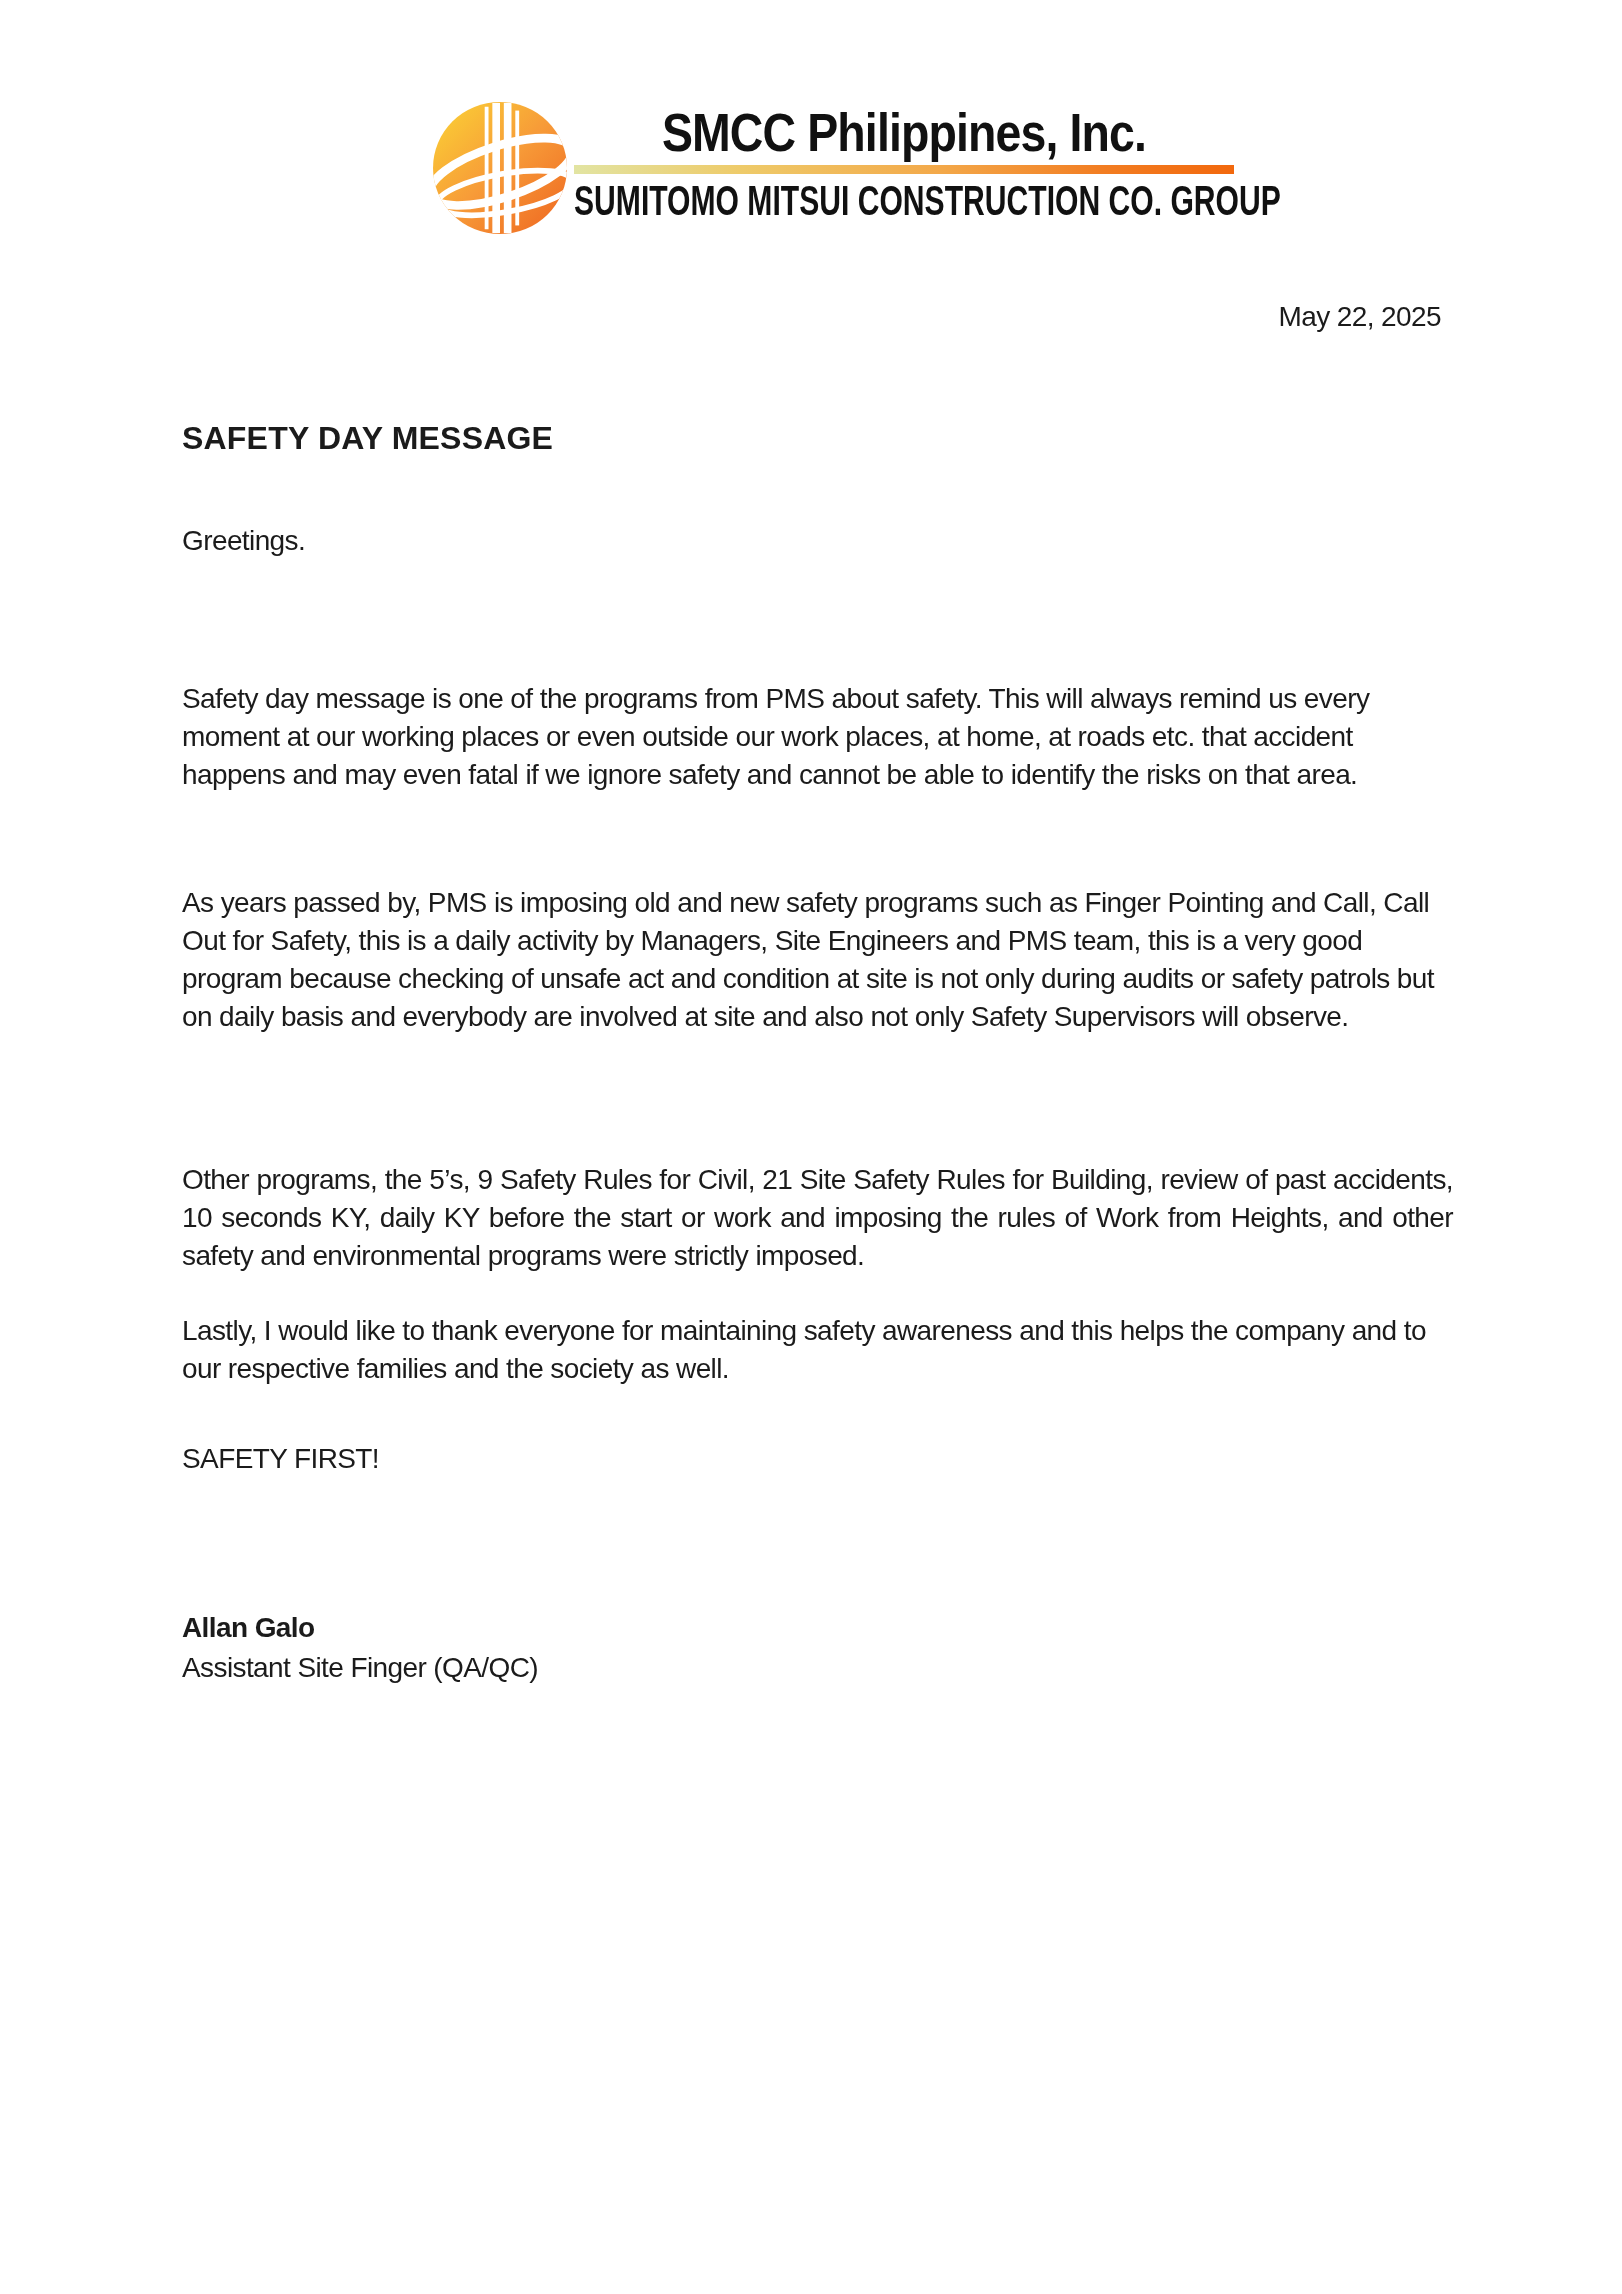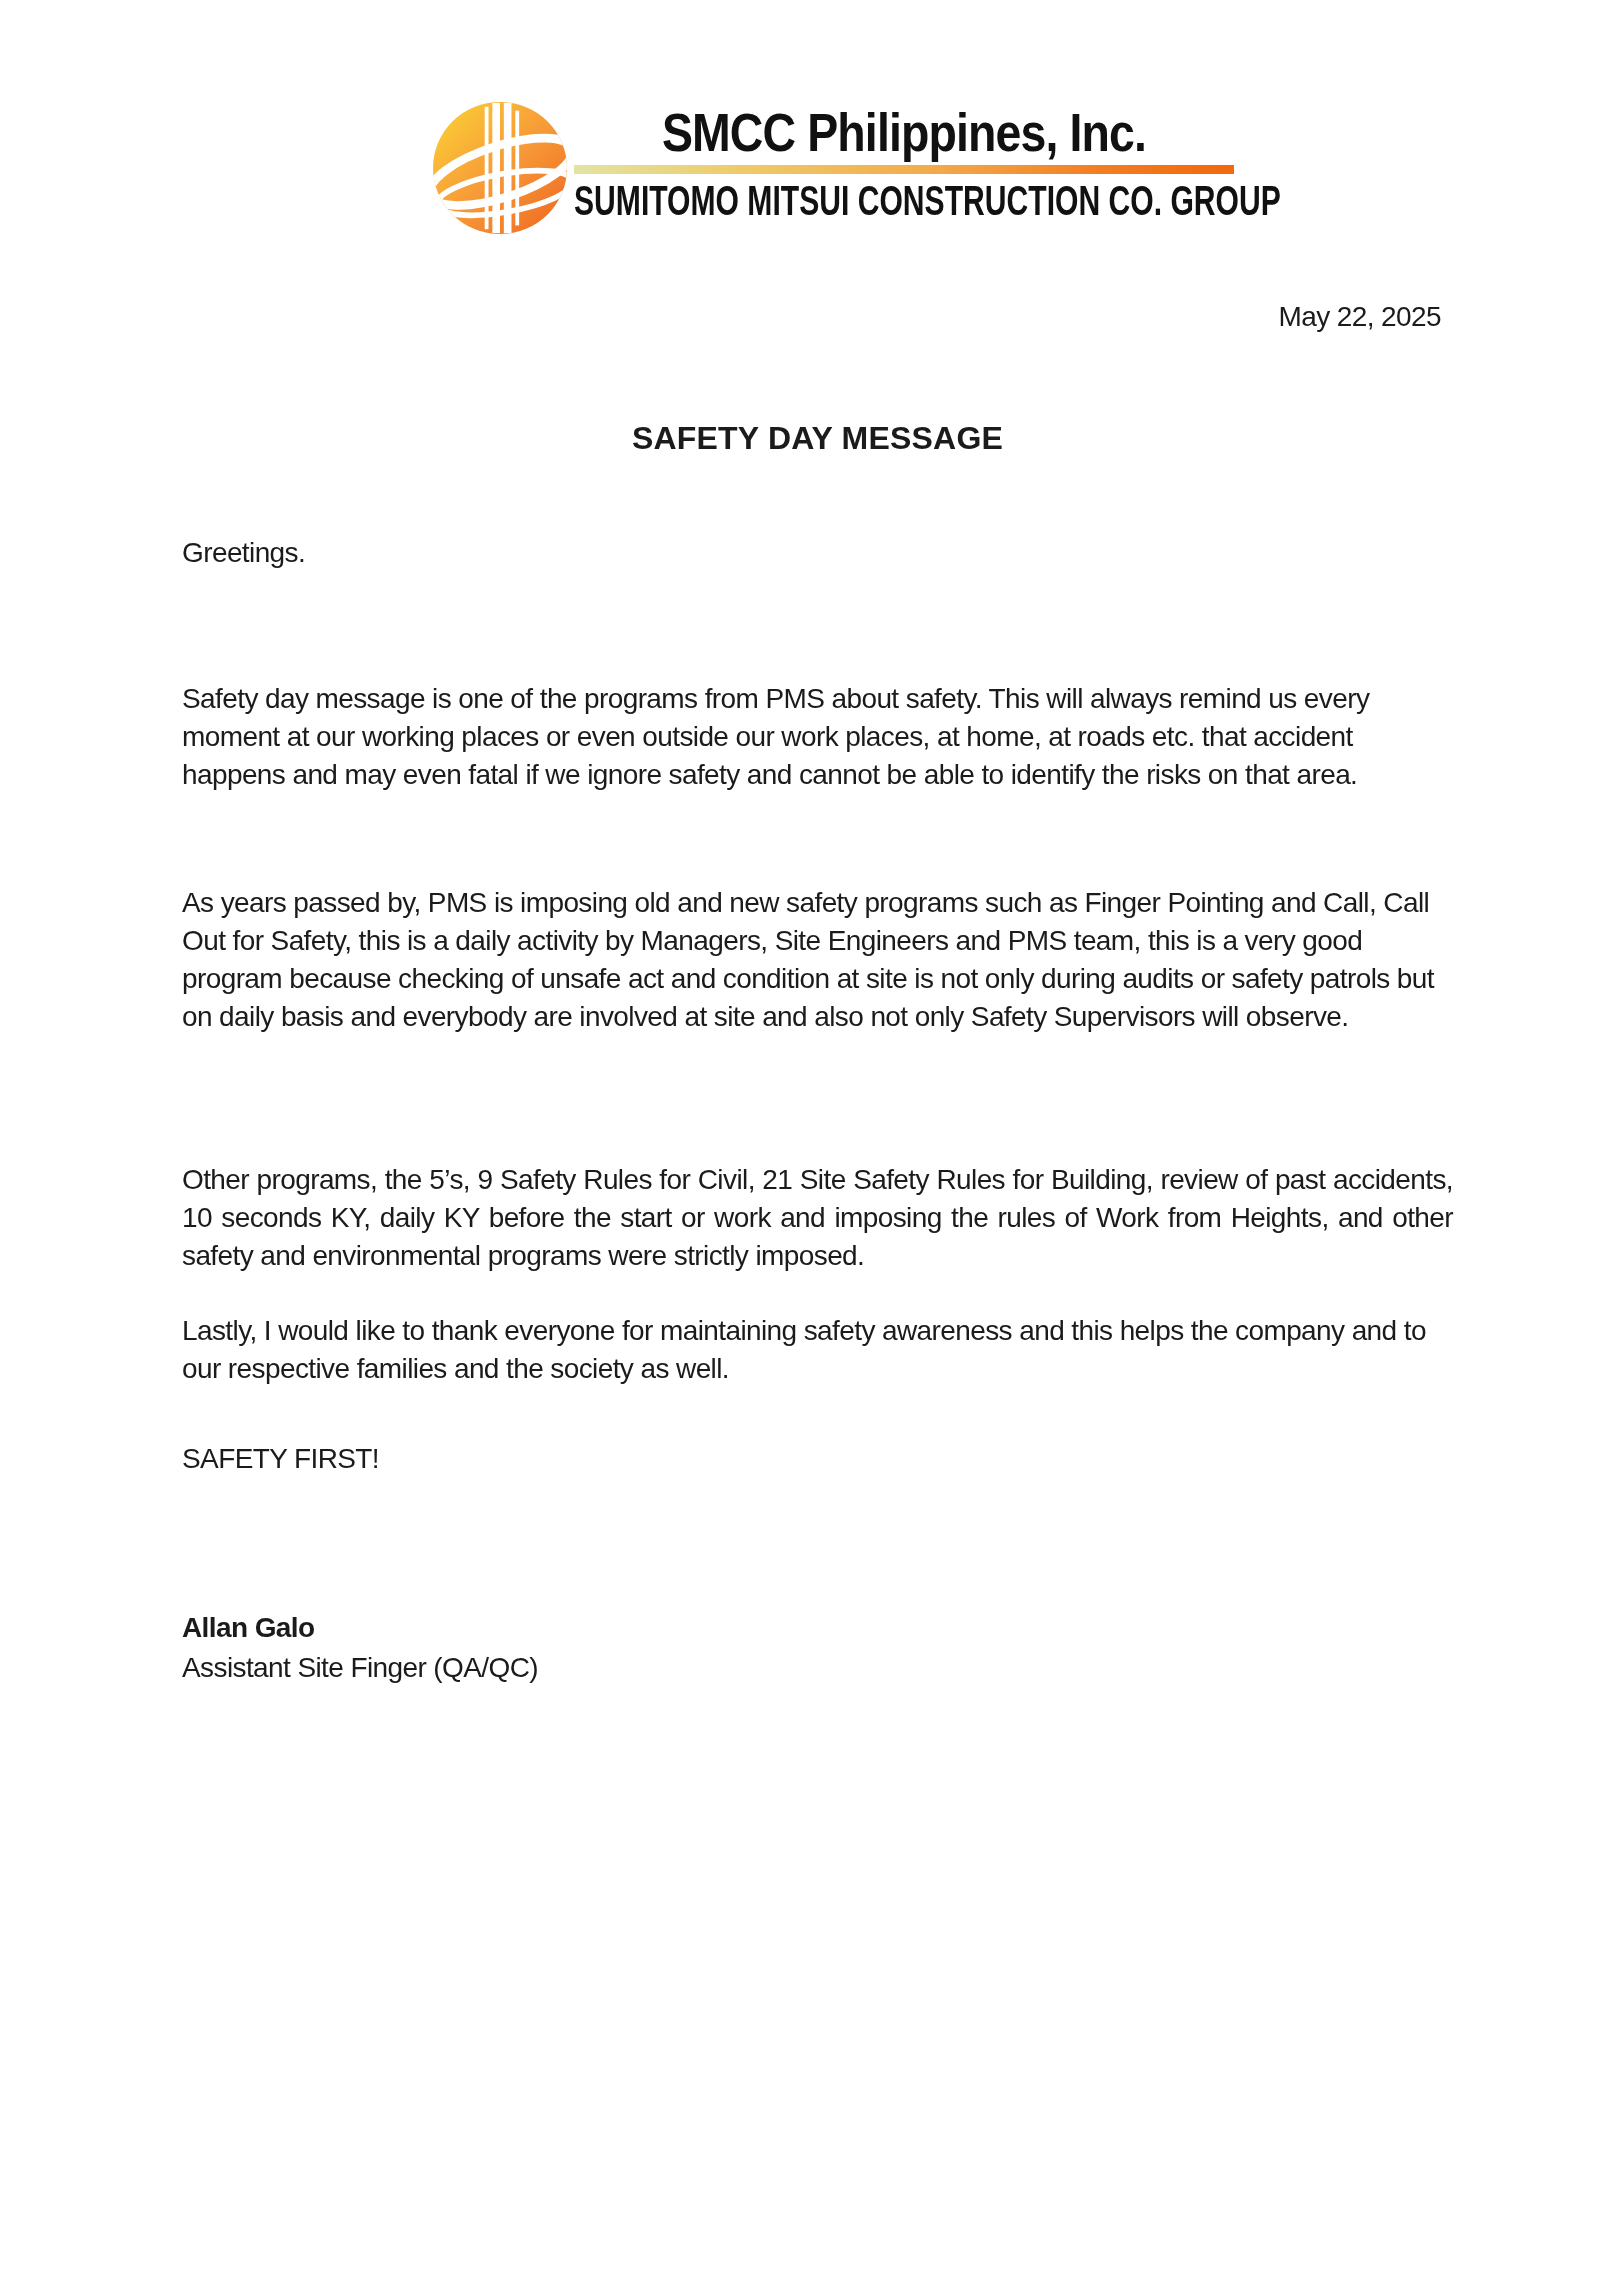--- a/index.html
+++ b/index.html
@@ -37,22 +37,22 @@
     letter-spacing:0px;
   }
 
   
   .tblock {
     position:absolute; left:182px; width:1271px;
     font-size:28px; line-height:38px; letter-spacing:-0.6px;
     color:#1b1b1b; text-align:left;
   }
   .date-line   { top:298px;  text-align:right; width:1259px; }
-  .doc-title   { top:419px;  text-align:center; font-weight:bold; font-size:32px; letter-spacing:0.2px; }
-  .greeting    { top:534px; }
+  .doc-title   { top:419px;  font-weight:bold; font-size:32px; letter-spacing:0.2px; }
+  .greeting    { top:522px; }
   .para-1      { top:680px; }
   .para-2      { top:884px; }
   .para-3      { top:1161px; text-align:justify; }
   .para-4      { top:1312px; }
   .closing     { top:1440px; }
   .sig-name    { top:1609px; font-weight:bold; }
   .sig-title   { top:1649px; }
 </style>
 </head>
 <body>

